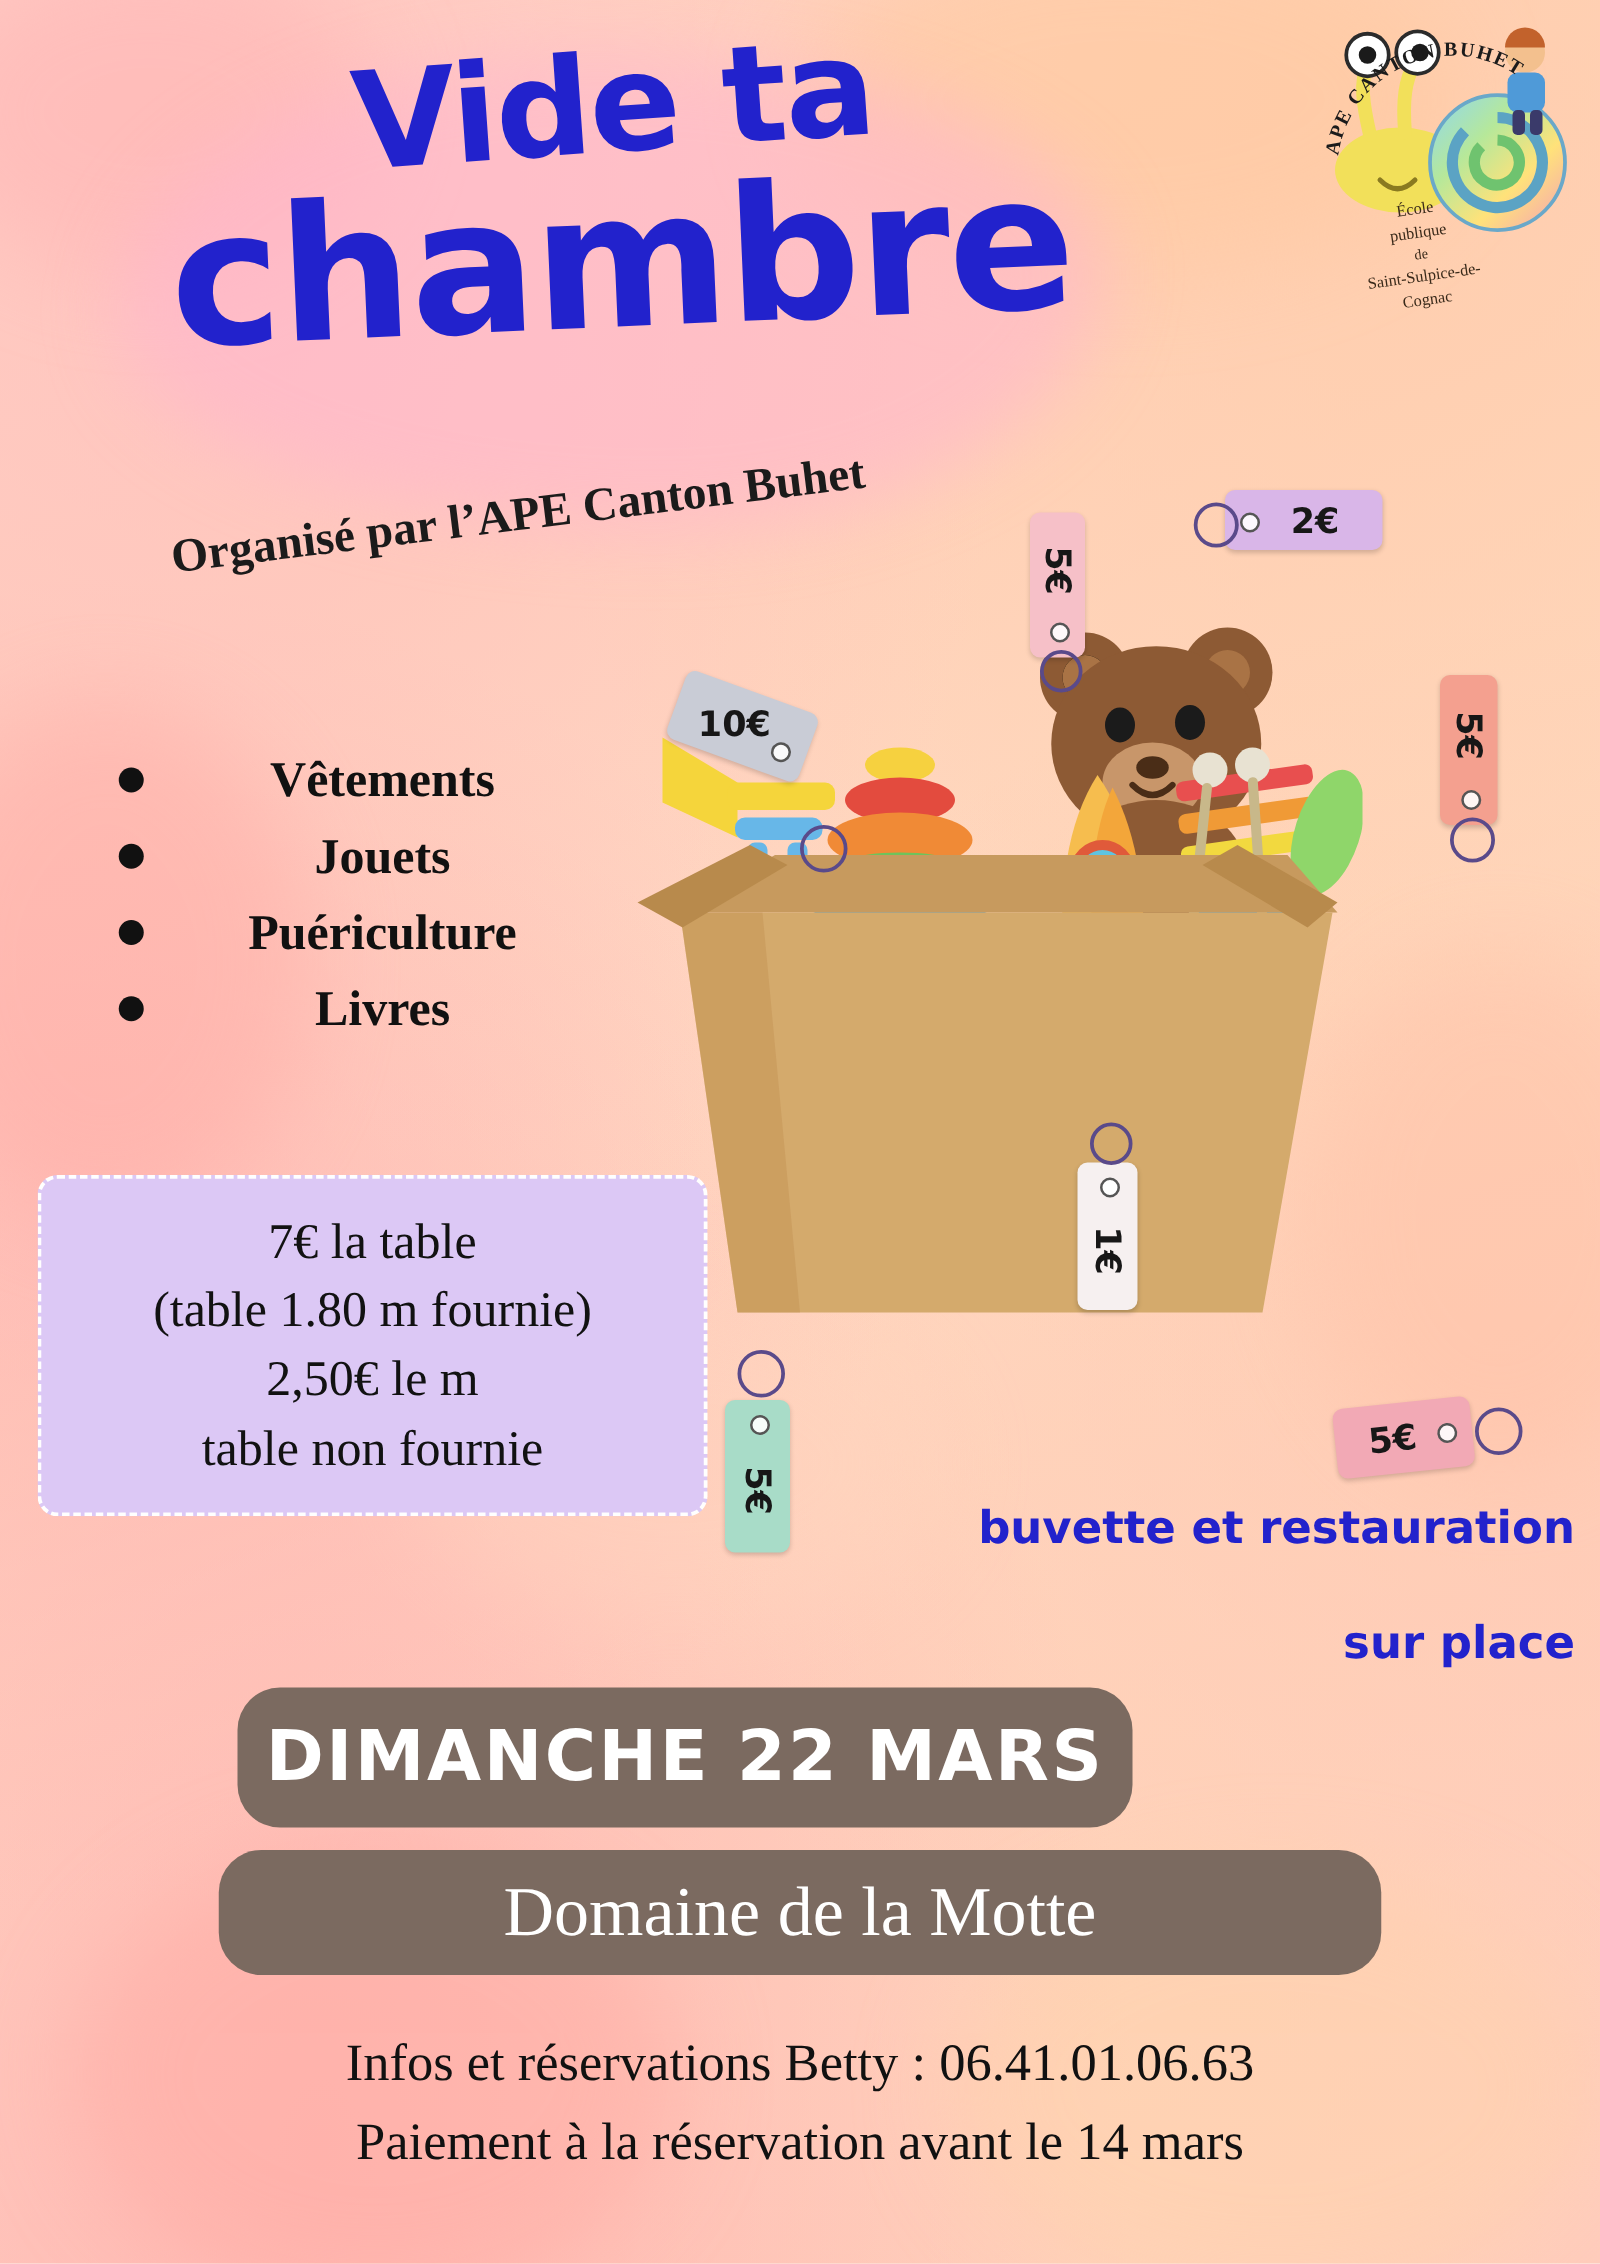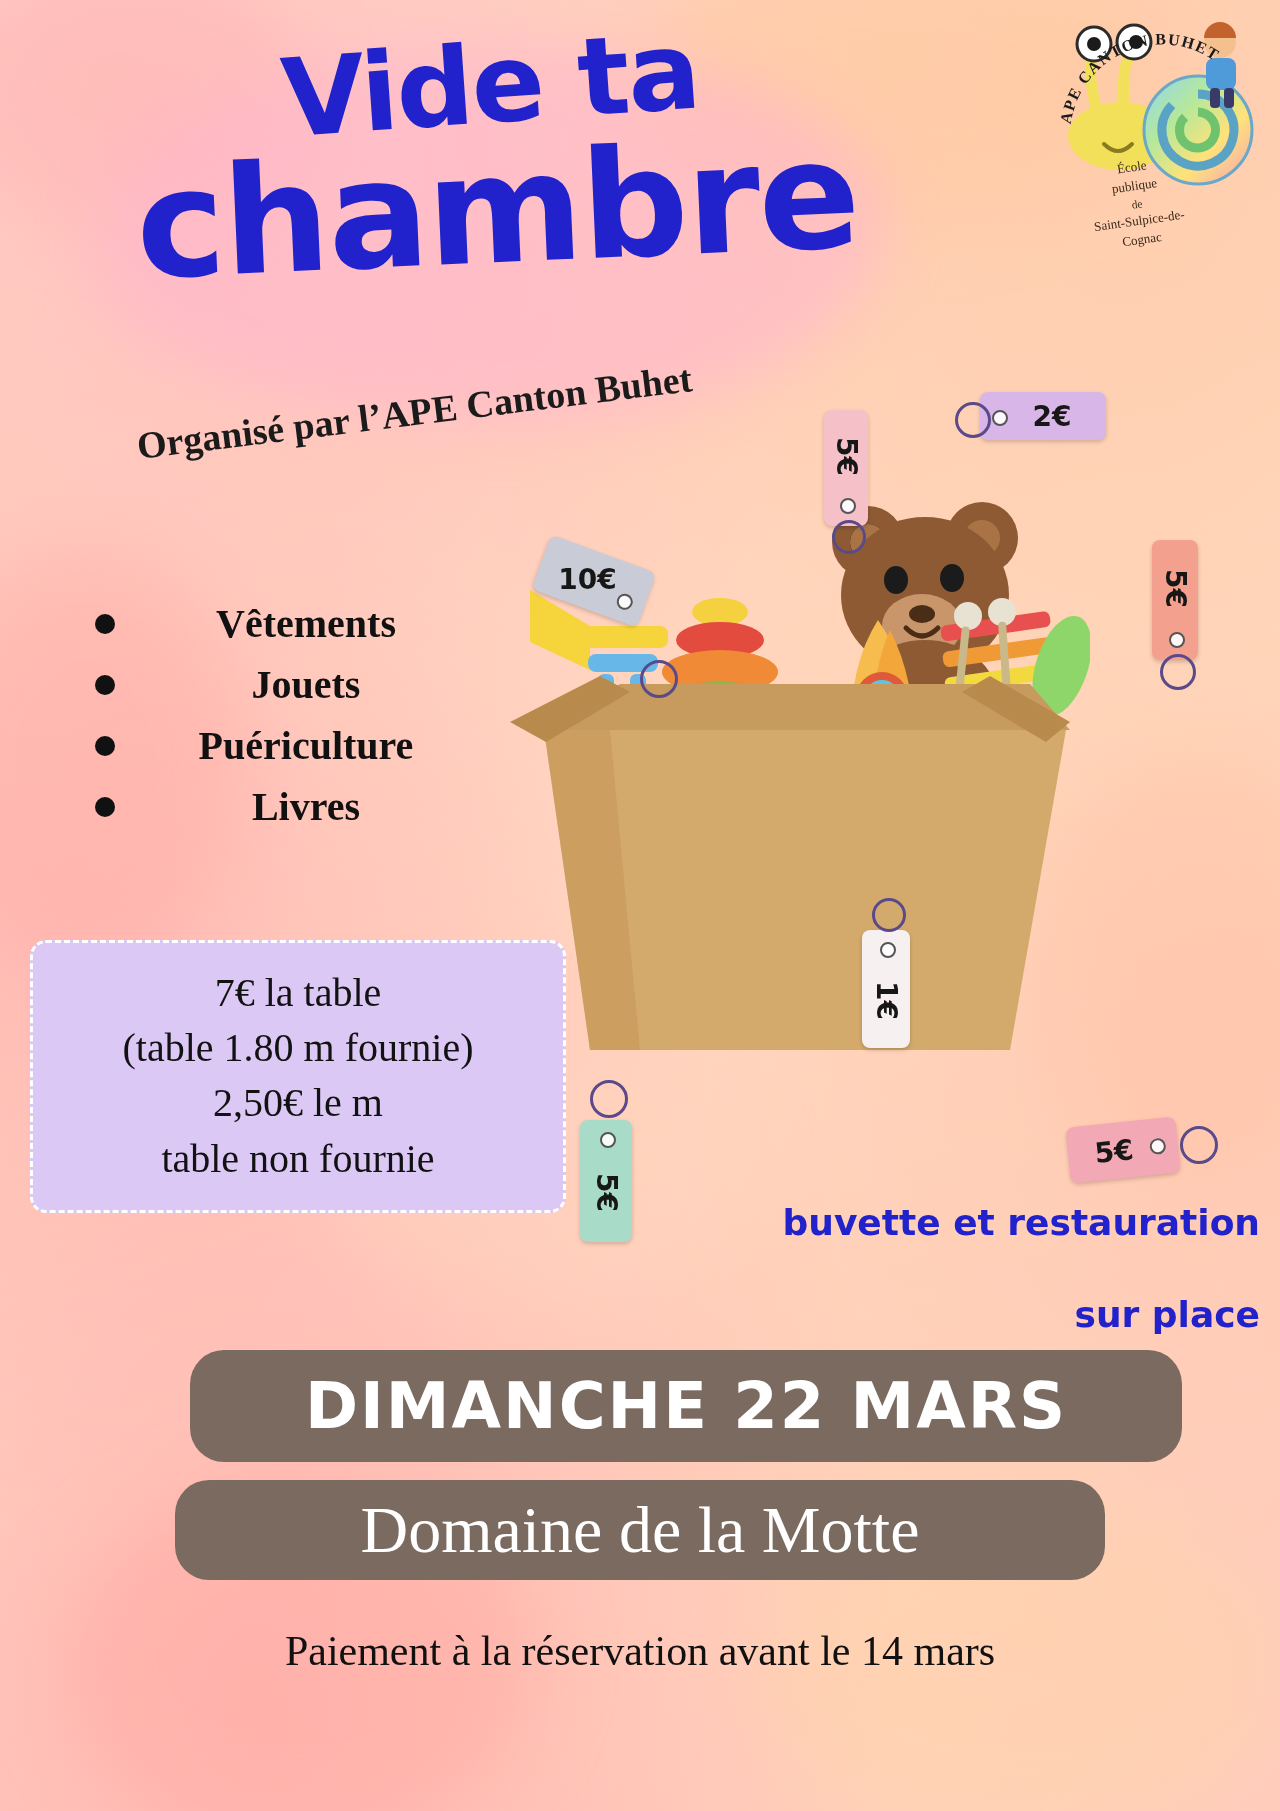--- a/index.html
+++ b/index.html
@@ -175,36 +175,36 @@
   .banner {
     position: absolute;
     background: #7b6a60;
     color: #ffffff;
     border-radius: 34px;
     text-align: center;
   }
   .banner-date {
     left: 190px;
     top: 1350px;
-    width: 992px;
+    width: 716px;
     height: 112px;
     line-height: 112px;
     font-family: "DejaVu Sans", sans-serif;
     font-weight: bold;
-    font-size: 64px;
+    font-size: 56px;
     letter-spacing: 2px;
   }
   .banner-place {
     left: 175px;
     top: 1480px;
     width: 930px;
     height: 100px;
     line-height: 100px;
     font-family: "Liberation Serif", serif;
-    font-size: 66px;
+    font-size: 56px;
   }
 
   
   .footer {
     position: absolute;
     left: 0;
     top: 1620px;
     width: 1280px;
     text-align: center;
     font-family: "Liberation Serif", serif;
@@ -442,16 +442,17 @@
 
   <div class="buvette">
     <span>buvette et restauration</span>
     <span class="l2">sur place</span>
   </div>
 
   <div class="banner banner-date">DIMANCHE 22 MARS</div>
   <div class="banner banner-place">Domaine de la Motte</div>
 
   <div class="footer">
+    <div>Infos et réservations Betty : 06.41.01.06.63</div>
     <div>Paiement à la réservation avant le 14 mars</div>
   </div>
 
 </div>
 
 </body></html>

